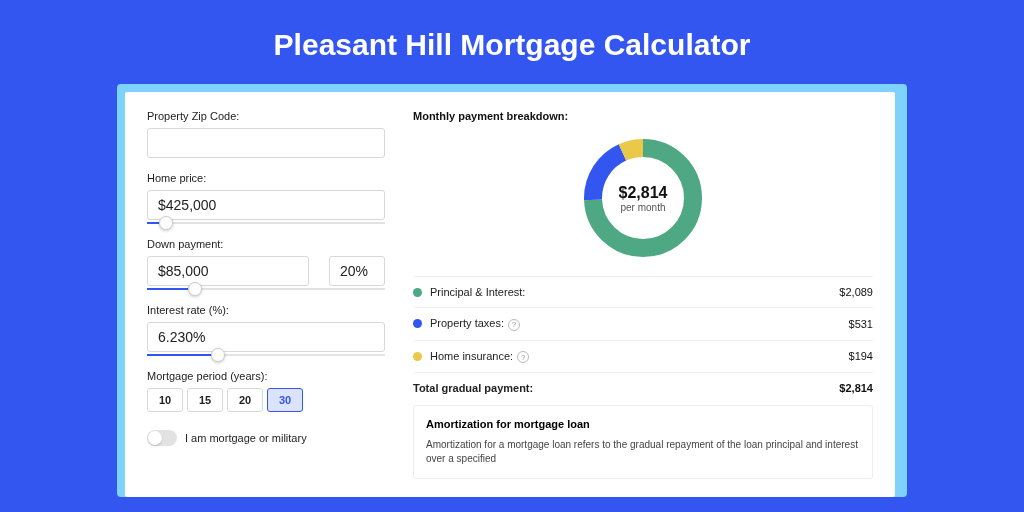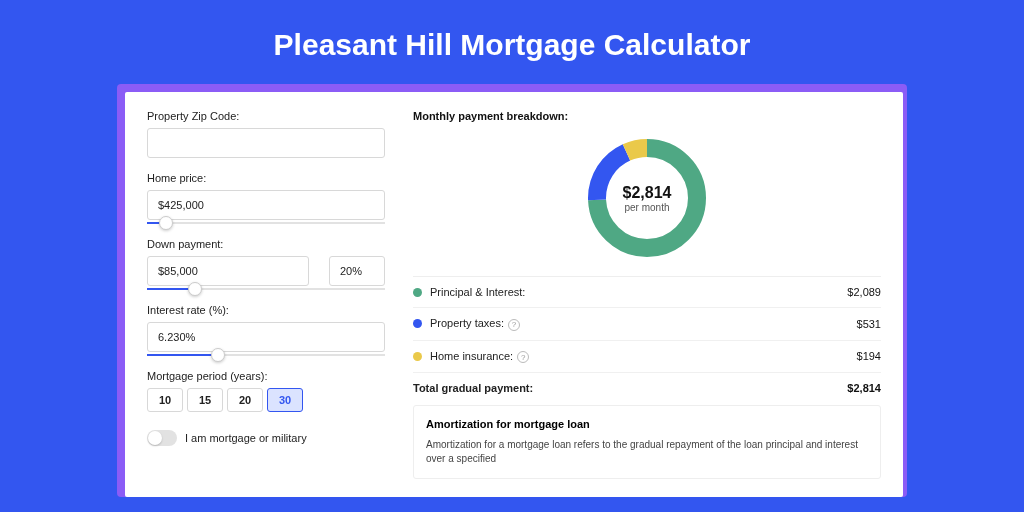--- a/index.html
+++ b/index.html
@@ -1,24 +1,24 @@
 <!DOCTYPE html>
 <html><head>
 <meta charset="utf-8">
 <style>
   * { box-sizing: border-box; margin: 0; padding: 0; font-family: -apple-system, BlinkMacSystemFont, "Segoe UI", Arial, sans-serif; }
   body { width: 1024px; height: 512px; background: #3356f0; overflow: hidden; }
   .page-title { text-align: center; color: #fff; font-size: 30px; font-weight: 700; padding: 28px 0 22px; }
-  .panel-wrap { margin: 0 auto; width: 790px; background: #8b5cf6; padding: 8px 4px 0 8px; border-radius: 4px; }
+  .panel-wrap { margin: 0 auto; width: 790px; background: #7dd3fc; padding: 8px 12px 0 8px; border-radius: 4px; }
   .panel { background: #fff; border-radius: 2px; display: flex; padding: 18px 22px; gap: 28px; min-height: 400px; }
   .left { width: 238px; }
   .right { flex: 1; }
   .field-label { font-size: 11px; color: #222; margin-bottom: 6px; }
   .field-block { margin-bottom: 14px; position: relative; }
-  .text-input { width: 100%; height: 30px; border: 1px solid #d8d8d8; border-radius: 3px; padding: 0 10px; font-size: 11px; color: #222; }
+  .text-input { width: 100%; height: 30px; border: 1px solid #d8d8d8; border-radius: 3px; padding: 0 10px; font-size: 14px; color: #222; }
   .text-input.small { width: 56px; }
   .dp-row { display: flex; gap: 20px; }
   .dp-row .text-input:first-child { flex: 1; }
   .slider-track { position: relative; height: 2px; background: #e2e2e2; margin-top: 2px; }
   .slider-fill { position: absolute; left: 0; top: 0; height: 2px; background: #3356f0; }
   .slider-thumb { position: absolute; top: -6px; width: 14px; height: 14px; background: #fff; border: 1px solid #ccc; border-radius: 50%; box-shadow: 0 1px 3px rgba(0,0,0,.2); }
   .period-row { display: flex; gap: 4px; }
   .period-btn { width: 36px; height: 24px; border: 1px solid #d8d8d8; border-radius: 3px; background: #fff; font-size: 11px; font-weight: 600; color: #222; display: flex; align-items: center; justify-content: center; cursor: pointer; }
   .period-btn.active { background: #dbe3ff; border-color: #3356f0; color: #3356f0; }
   .toggle-row { display: flex; align-items: center; gap: 8px; margin-top: 18px; }

